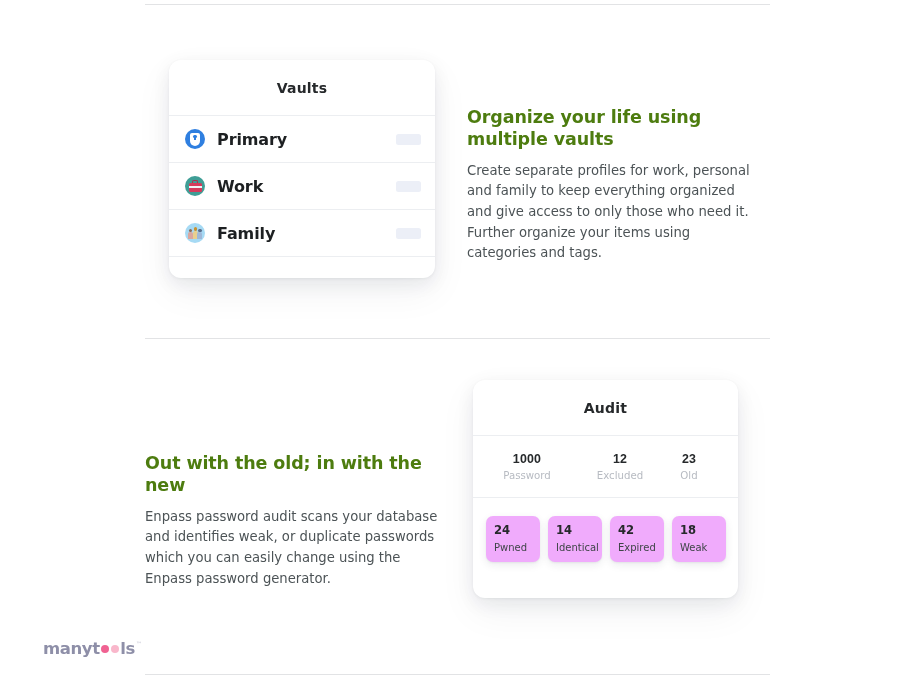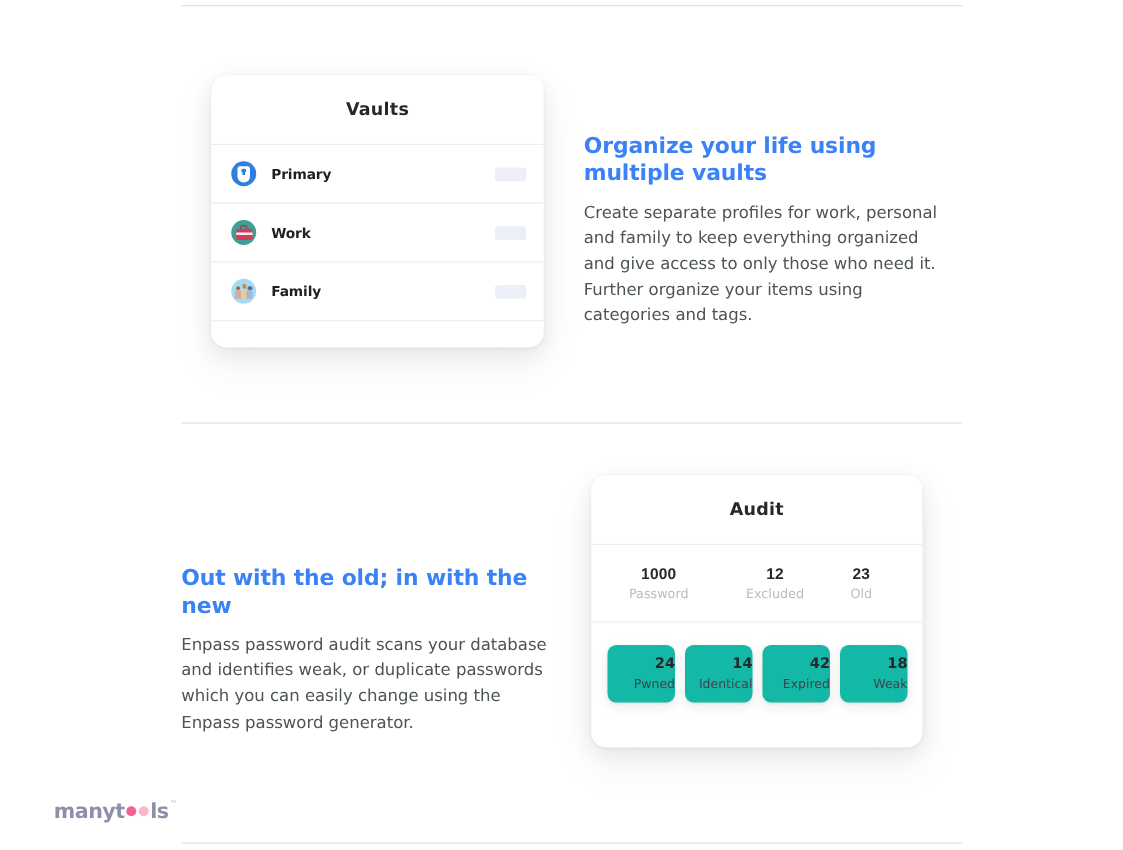--- a/index.html
+++ b/index.html
@@ -45,21 +45,21 @@
   
   .copy { width: 292px; }
   .copy-right { margin-left: 32px; padding-top: 66px; }
   .copy-left  { padding-top: 72px; width: 300px; }
 
   .copy h2 {
     font-family: "DejaVu Sans", sans-serif;
     font-size: 17.5px;
     line-height: 1.28;
     font-weight: bold;
-    color: #3b82f6;
+    color: #4d7c0f;
     letter-spacing: -0.1px;
     margin-bottom: 10px;
   }
 
   .copy p {
     font-family: "DejaVu Sans", sans-serif;
     font-size: 13.2px;
     line-height: 1.56;
     color: #4c5356;
   }
@@ -167,21 +167,21 @@
   .icon-family .p1 { left: 3px;  top: 9px;  width: 5px; height: 7px; background: #d9a7a0; }
   .icon-family .p2 { left: 7.6px;top: 8px;  width: 5px; height: 8px; background: #e8cf8f; }
   .icon-family .p3 { left: 12.2px;top: 9px; width: 5px; height: 7px; background: #9fb8d8; }
   .icon-family .h  { position: absolute; border-radius: 50%; }
   .icon-family .h1 { left: 4px;   top: 5.6px; width: 3.4px; height: 3.4px; background: #8c6a56; }
   .icon-family .h2 { left: 8.6px; top: 4.4px; width: 3.6px; height: 3.6px; background: #c8912f; }
   .icon-family .h3 { left: 13.2px;top: 5.6px; width: 3.4px; height: 3.4px; background: #5b6f8c; }
 
   .vault-label {
     font-family: "DejaVu Sans", sans-serif;
-    font-size: 11px;
+    font-size: 16px;
     font-weight: bold;
     color: #1d2022;
     margin-left: 12px;
     letter-spacing: -0.1px;
   }
 
   .vault-bar {
     margin-left: auto;
     width: 25px;
     height: 11px;
@@ -223,26 +223,25 @@
 
   .audit-tiles {
     display: flex;
     gap: 8px;
     padding: 18px 12px 0 13px;
   }
 
   .audit-tile {
     width: 55px;
     height: 46px;
-    background: #14b8a6;
+    background: #f0abfc;
     border-radius: 7px;
     box-shadow: 0 1px 2px rgba(24,30,48,0.06),
                 0 3px 9px rgba(24,30,48,0.085);
     padding: 7px 0 16px 8px;
-    text-align: right;
   }
   .audit-tile .num {
     font-family: "DejaVu Sans", sans-serif;
     font-size: 11.6px;
     font-weight: bold;
     color: #26292b;
   }
   .audit-tile .lab {
     font-family: "DejaVu Sans", sans-serif;
     font-size: 10px;

